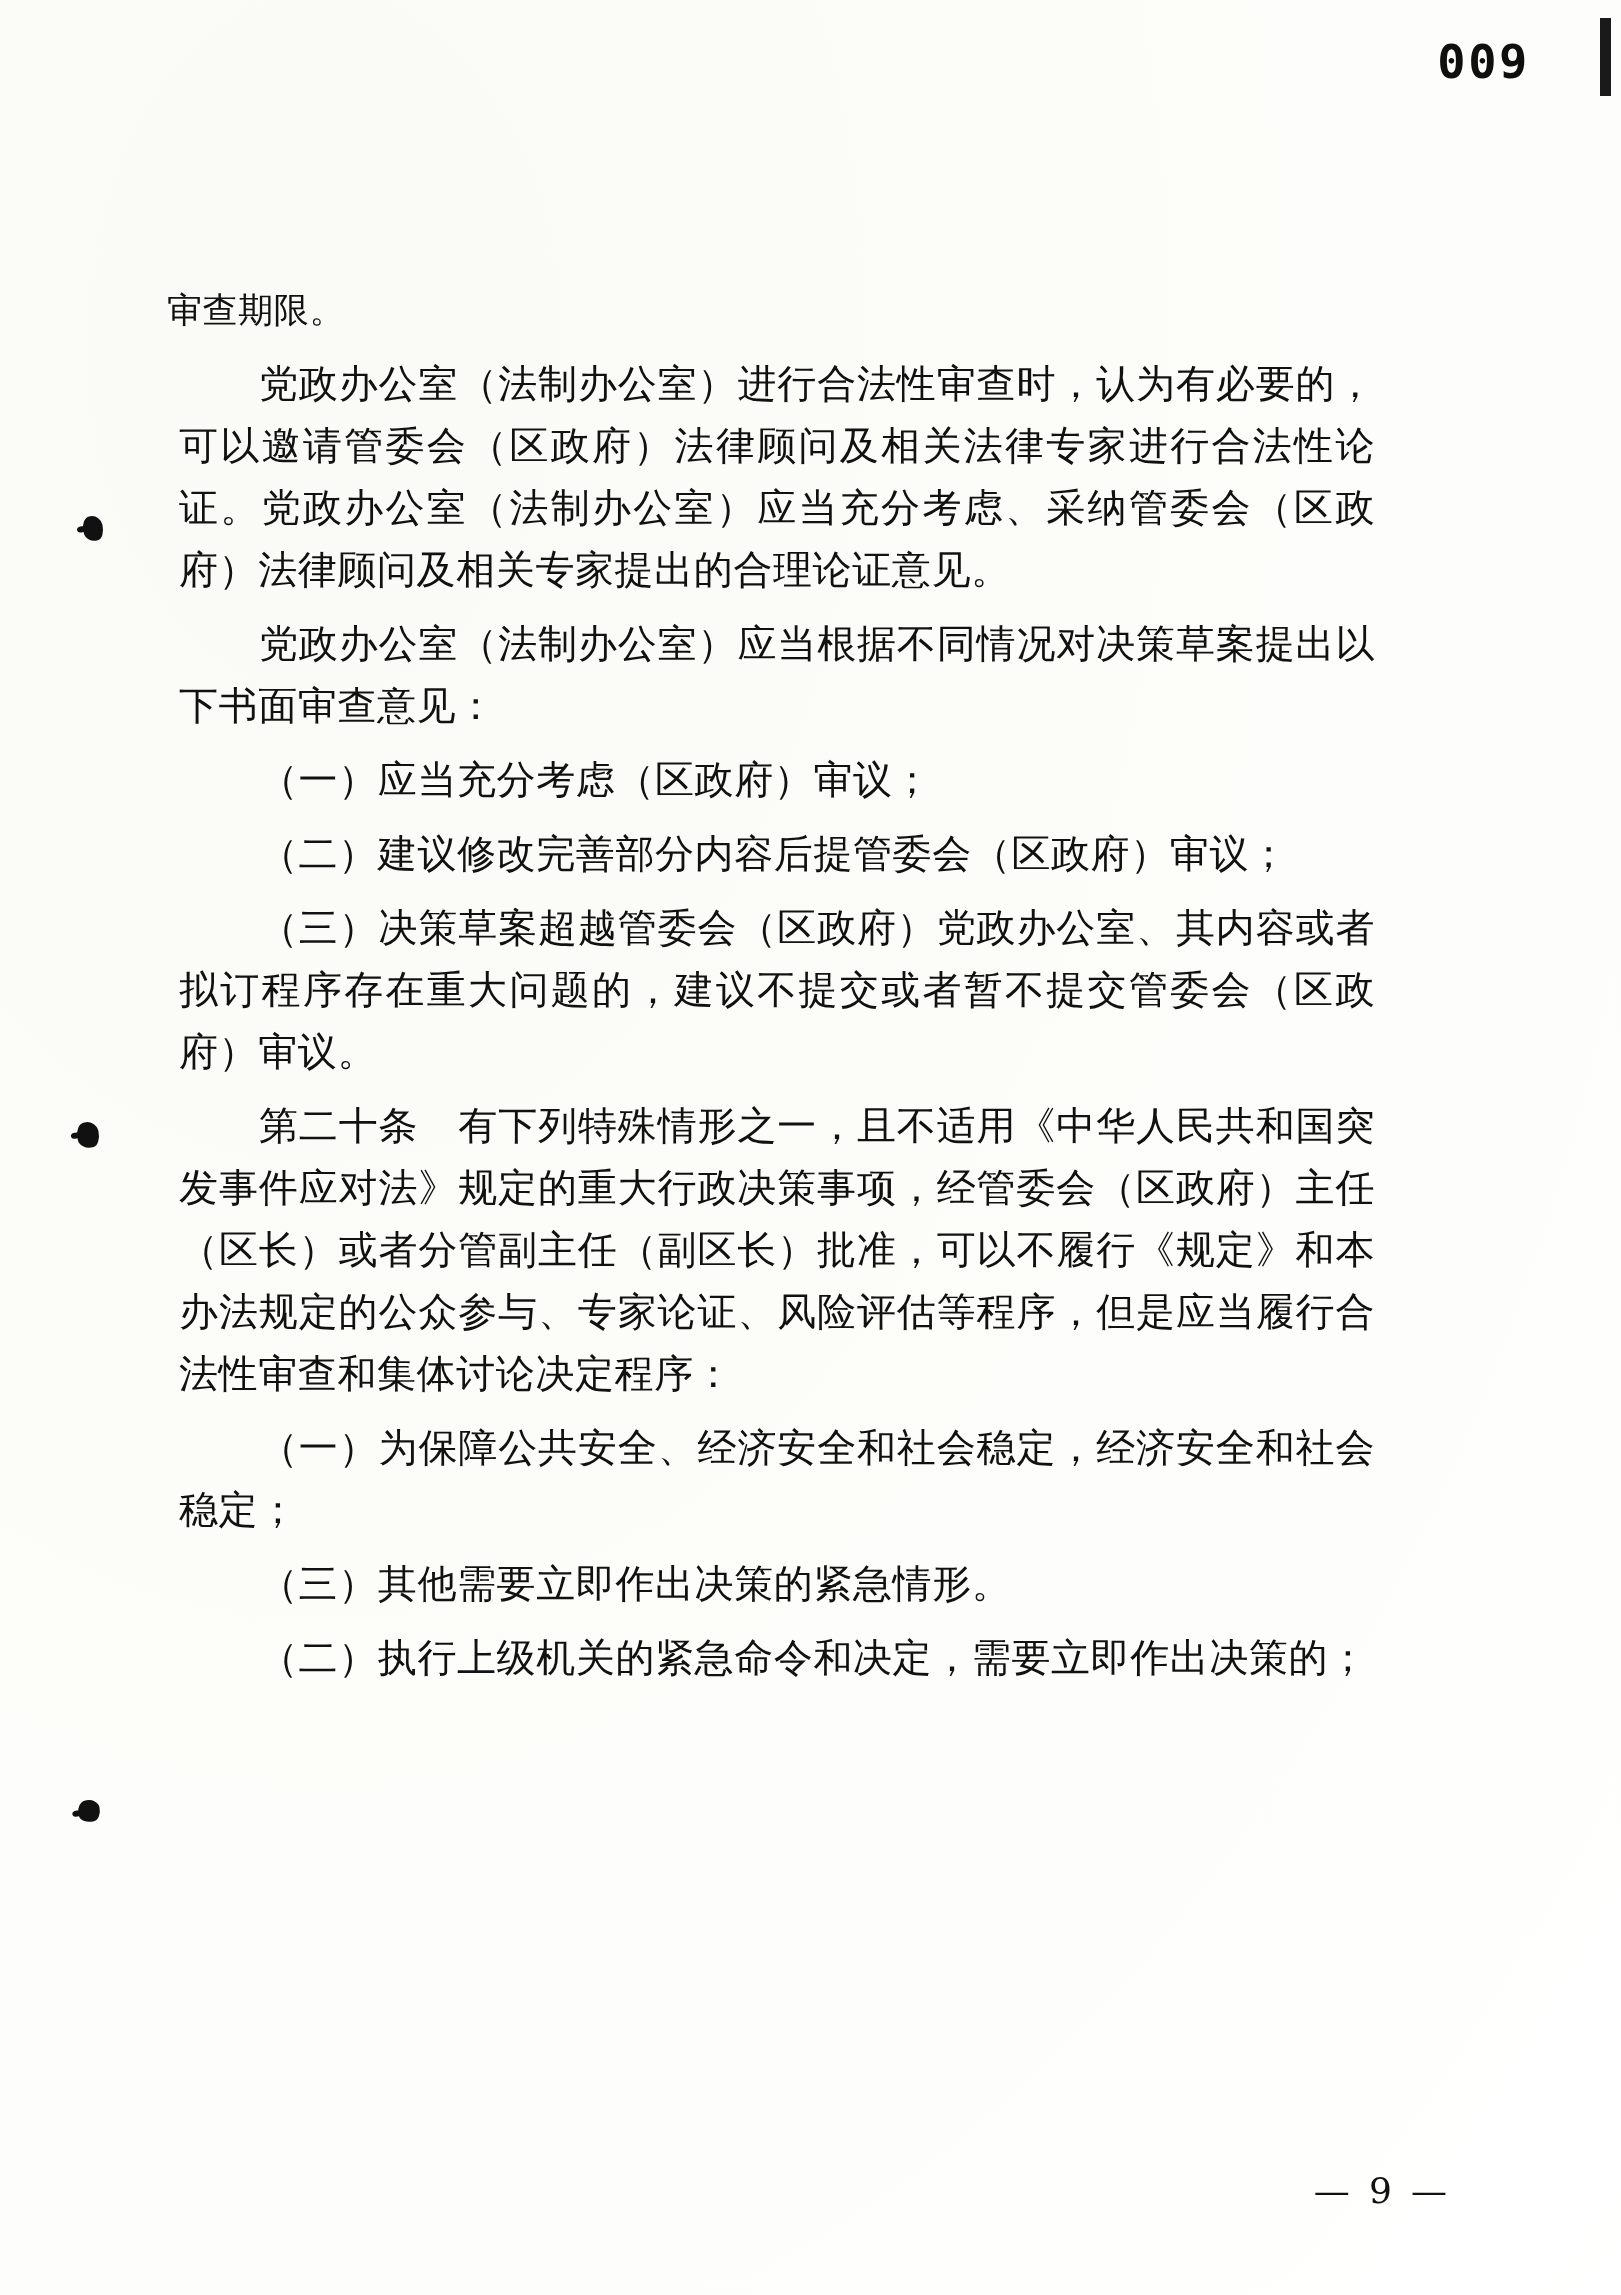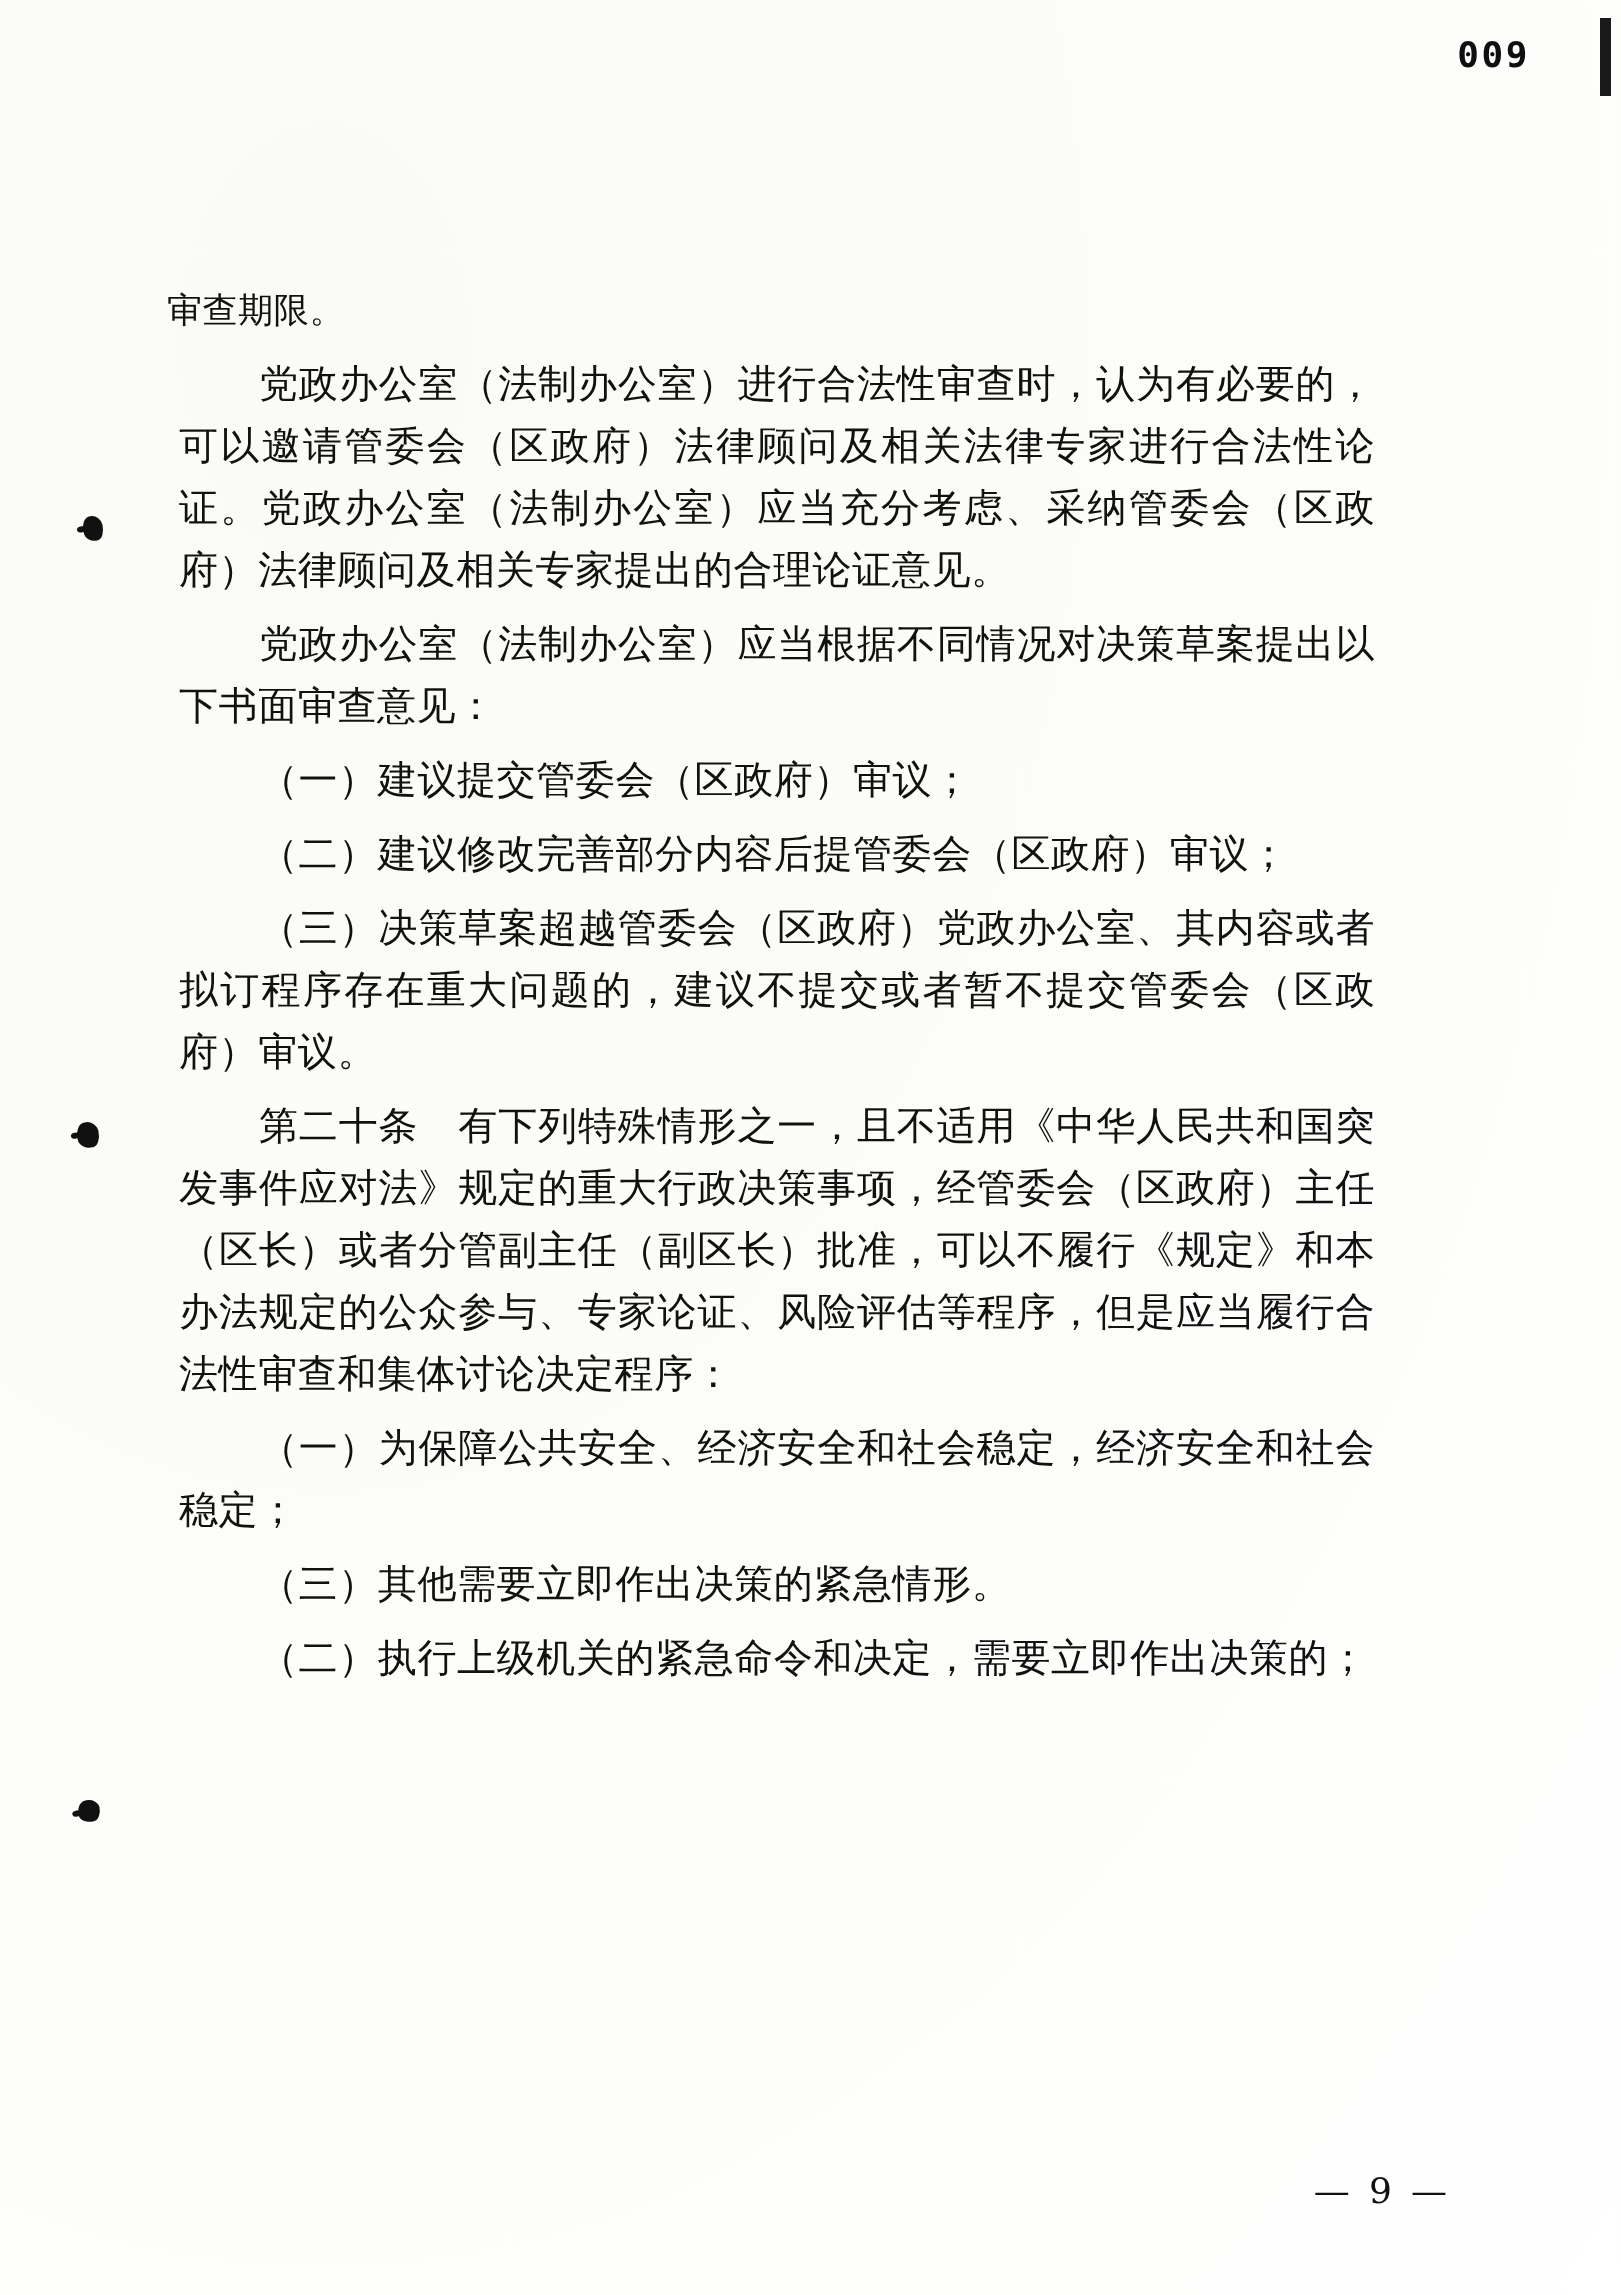--- a/index.html
+++ b/index.html
@@ -23,21 +23,21 @@
     inset: 0;
     background:
       radial-gradient(ellipse at 20% 15%, rgba(250,250,246,1) 0%, rgba(252,252,249,1) 45%, rgba(255,255,255,1) 100%);
     pointer-events: none;
   }
   .stamp-number {
     position: absolute;
     top: 34px;
     right: 91px;
     font-family: "DejaVu Sans Mono", monospace;
-    font-size: 36px;
+    font-size: 47px;
     letter-spacing: 2.6px;
     color: #0f0f0f;
     font-weight: 700;
   }
   .right-edge-mark {
     position: absolute;
     top: 18px;
     right: 10.4px;
     width: 10.4px;
     height: 78px;
@@ -109,21 +109,21 @@
   <div class="stamp-number">009</div>
 
   <div class="blot b1"></div>
   <div class="blot b2"></div>
   <div class="blot b3"></div>
 
   <div class="content">
     <p class="line">审查期限。</p>
     <p class="para">党政办公室（法制办公室）进行合法性审查时，认为有必要的，可以邀请管委会（区政府）法律顾问及相关法律专家进行合法性论证。党政办公室（法制办公室）应当充分考虑、采纳管委会（区政府）法律顾问及相关专家提出的合理论证意见。</p>
     <p class="para">党政办公室（法制办公室）应当根据不同情况对决策草案提出以下书面审查意见：</p>
-    <p class="para">（一）建议提交管委会（区政府）审议；</p>
+    <p class="para">（一）应当充分考虑（区政府）审议；</p>
     <p class="para">（二）建议修改完善部分内容后提管委会（区政府）审议；</p>
     <p class="para">（三）决策草案超越管委会（区政府）党政办公室、其内容或者拟订程序存在重大问题的，建议不提交或者暂不提交管委会（区政府）审议。</p>
     <p class="para">第二十条　有下列特殊情形之一，且不适用《中华人民共和国突发事件应对法》规定的重大行政决策事项，经管委会（区政府）主任（区长）或者分管副主任（副区长）批准，可以不履行《规定》和本办法规定的公众参与、专家论证、风险评估等程序，但是应当履行合法性审查和集体讨论决定程序：</p>
     <p class="para">（一）为保障公共安全、经济安全和社会稳定，经济安全和社会稳定；</p>
     <p class="para">（三）其他需要立即作出决策的紧急情形。</p>
     <p class="para">（二）执行上级机关的紧急命令和决定，需要立即作出决策的；</p>
   </div>
 
   <div class="page-number">— 9 —</div>
 </div>

